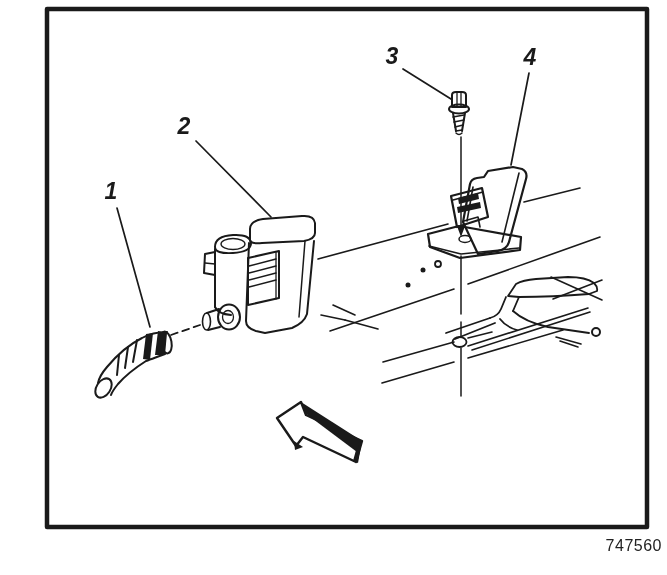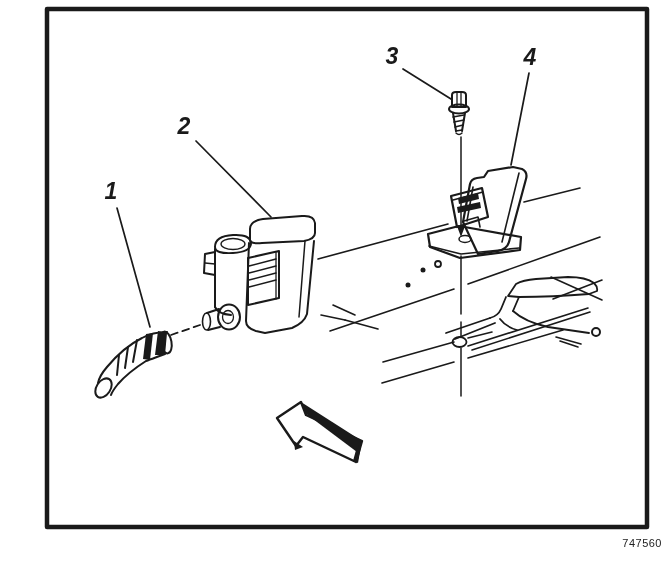--- a/index.html
+++ b/index.html
@@ -23,21 +23,21 @@
     line-height:1;
     color:var(--ink,#1a1a1a);
     font-style:oblique 6deg;
     user-select:none;
   }
   .fig-number{
     position:absolute;
     left:592px;top:537px;
     width:70px;
     text-align:right;
-    font-size:11px;
+    font-size:16px;
     letter-spacing:0.5px;
     color:#222;
   }
 </style>
 </head>
 <body>
 
 <div class="stage">
 
   <div class="art">

